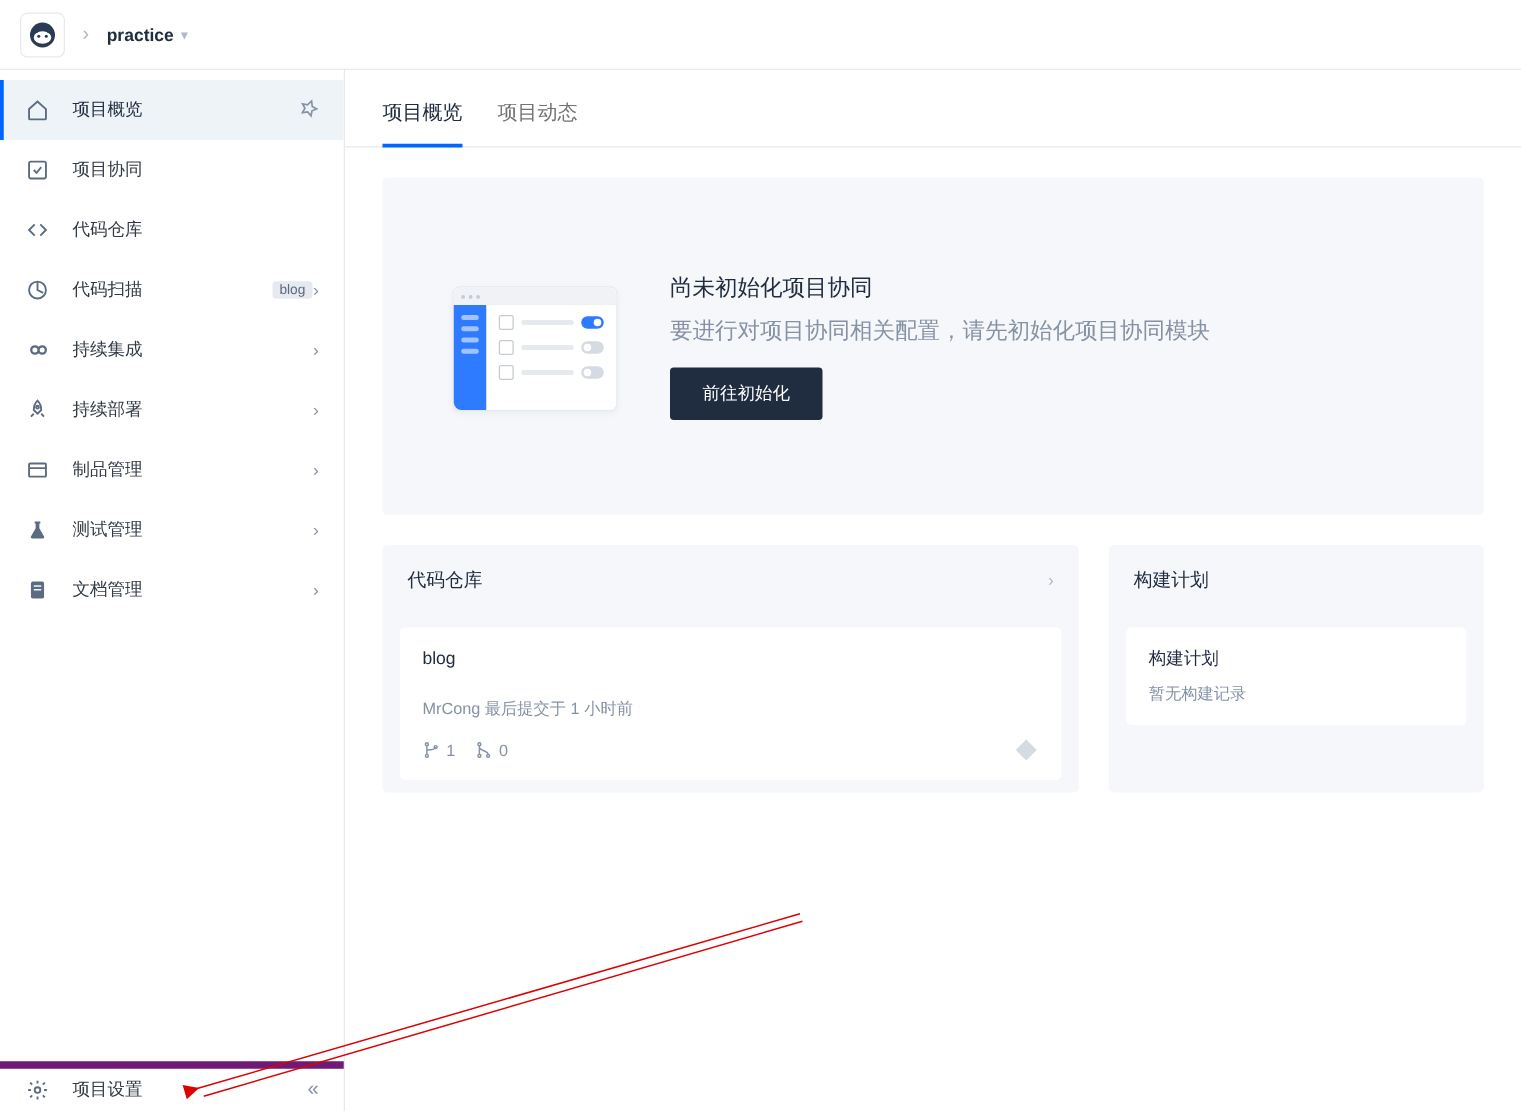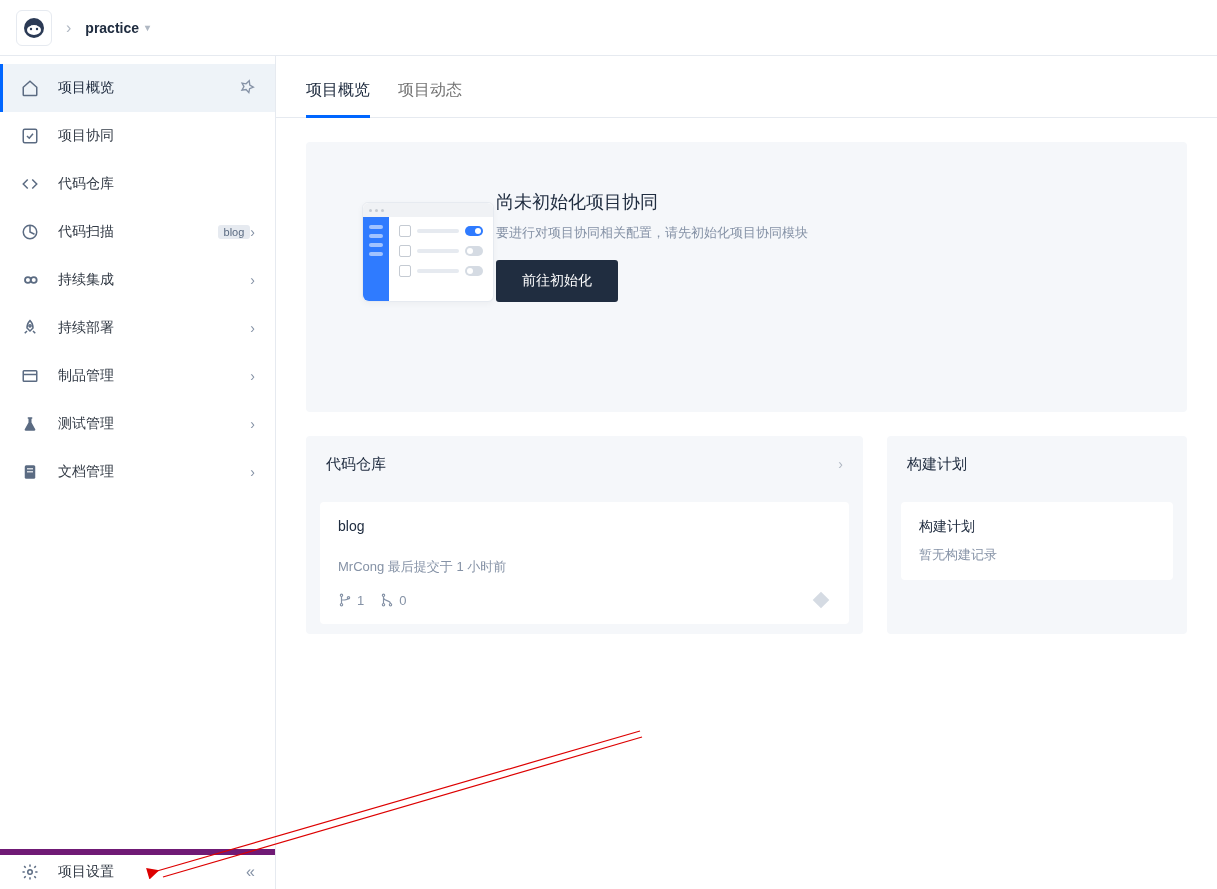--- a/index.html
+++ b/index.html
@@ -25,38 +25,38 @@
 .nav-badge { background:#e6eaf0; color:#5b6b82; font-size:11px; padding:1px 6px; border-radius:3px; margin-left:6px; }
 .sidebar-footer { height:40px; border-top:6px solid #701a75; display:flex; align-items:center; padding:0 20px;justify-content:space-between; }
 .sidebar-footer .nav-icon { margin-right:18px; }
 .sidebar-footer-label { flex:1; font-size:14px; color:#323a45; }
 .collapse-btn { color:#8592a6; }
 .main { flex:1; background:#fff; overflow:auto; padding:0 0 0 0; }
 .tabs { display:flex; gap:28px; padding:24px 0 0 30px; border-bottom:1px solid #e6eaf0; }
 .tab { font-size:16px; color:#737373; padding-bottom:14px; cursor:pointer; }
 .tab.active { color:#202d40; font-weight:500; border-bottom:3px solid #0066ff; margin-bottom:-1px; }
 .content { padding:24px 30px 30px 30px; display:flex; flex-direction:column; gap:24px; }
-.init-card { background:#f5f7fa; border-radius:4px; padding:48px 40px; display:flex; min-height:270px; }
+.init-card { background:#f5f7fa; border-radius:4px; padding:48px 40px; display:flex; align-items:center; gap:40px; min-height:270px; }
 .illus { width:150px; height:120px; position:relative; }
 .illus-window { position:absolute; top:12px; left:16px; width:132px; height:100px; background:#fff; border:1px solid #e6eaf0; border-radius:6px; box-shadow:0 2px 6px rgba(0,0,0,0.04); }
 .illus-titlebar { height:14px; background:#f0f2f5; border-radius:6px 6px 0 0; display:flex; align-items:center; gap:3px; padding-left:6px; }
 .illus-dot { width:3px; height:3px; border-radius:50%; background:#c5cbd3; }
 .illus-body { display:flex; height:calc(100% - 14px); }
 .illus-side { width:26px; background:#2f7bff; border-radius:0 0 0 6px; padding:8px 6px; display:flex; flex-direction:column; gap:5px; }
 .illus-side-line { height:4px; background:rgba(255,255,255,0.55); border-radius:2px; }
 .illus-main { flex:1; padding:8px 10px; display:flex; flex-direction:column; gap:8px; }
 .illus-row { display:flex; align-items:center; gap:6px; }
 .illus-box { width:12px; height:12px; border:1.5px solid #c5cbd3; border-radius:2px; }
 .illus-bar { flex:1; height:4px; background:#e6eaf0; border-radius:2px; }
 .illus-toggle { width:18px; height:10px; border-radius:5px; background:#2f7bff; position:relative; }
 .illus-toggle.off { background:#d5dbe3; }
 .illus-toggle::after { content:""; position:absolute; width:6px; height:6px; background:#fff; border-radius:50%; top:2px; right:2px; }
 .illus-toggle.off::after { left:2px; right:auto; }
 .init-text h2 { font-size:18px; color:#202d40; font-weight:500; margin-bottom:10px; }
-.init-text p { font-size:13px; color:#8592a6; margin-bottom:18px; }
+.init-text p { font-size:18px; color:#8592a6; margin-bottom:18px; }
 .init-btn { background:#202d40; color:#fff; border:none; padding:12px 26px; font-size:14px; border-radius:3px; cursor:pointer; }
 .cols { display:flex; gap:24px; }
 .panel { background:#f5f7fa; border-radius:4px; flex:1; }
 .panel.narrow { flex:0 0 300px; }
 .panel-head { height:56px; display:flex; align-items:center; justify-content:space-between; padding:0 20px; }
 .panel-title { font-size:15px; color:#202d40; }
 .panel-arrow { color:#b0b8c3; font-size:14px; }
 .repo-card { background:#fff; border-radius:4px; margin:10px 14px; padding:16px 18px 14px 18px; }
 .repo-name { font-size:14px; font-weight:500; margin-bottom:24px; }
 .repo-meta { font-size:13px; color:#8592a6; margin-bottom:14px; }

